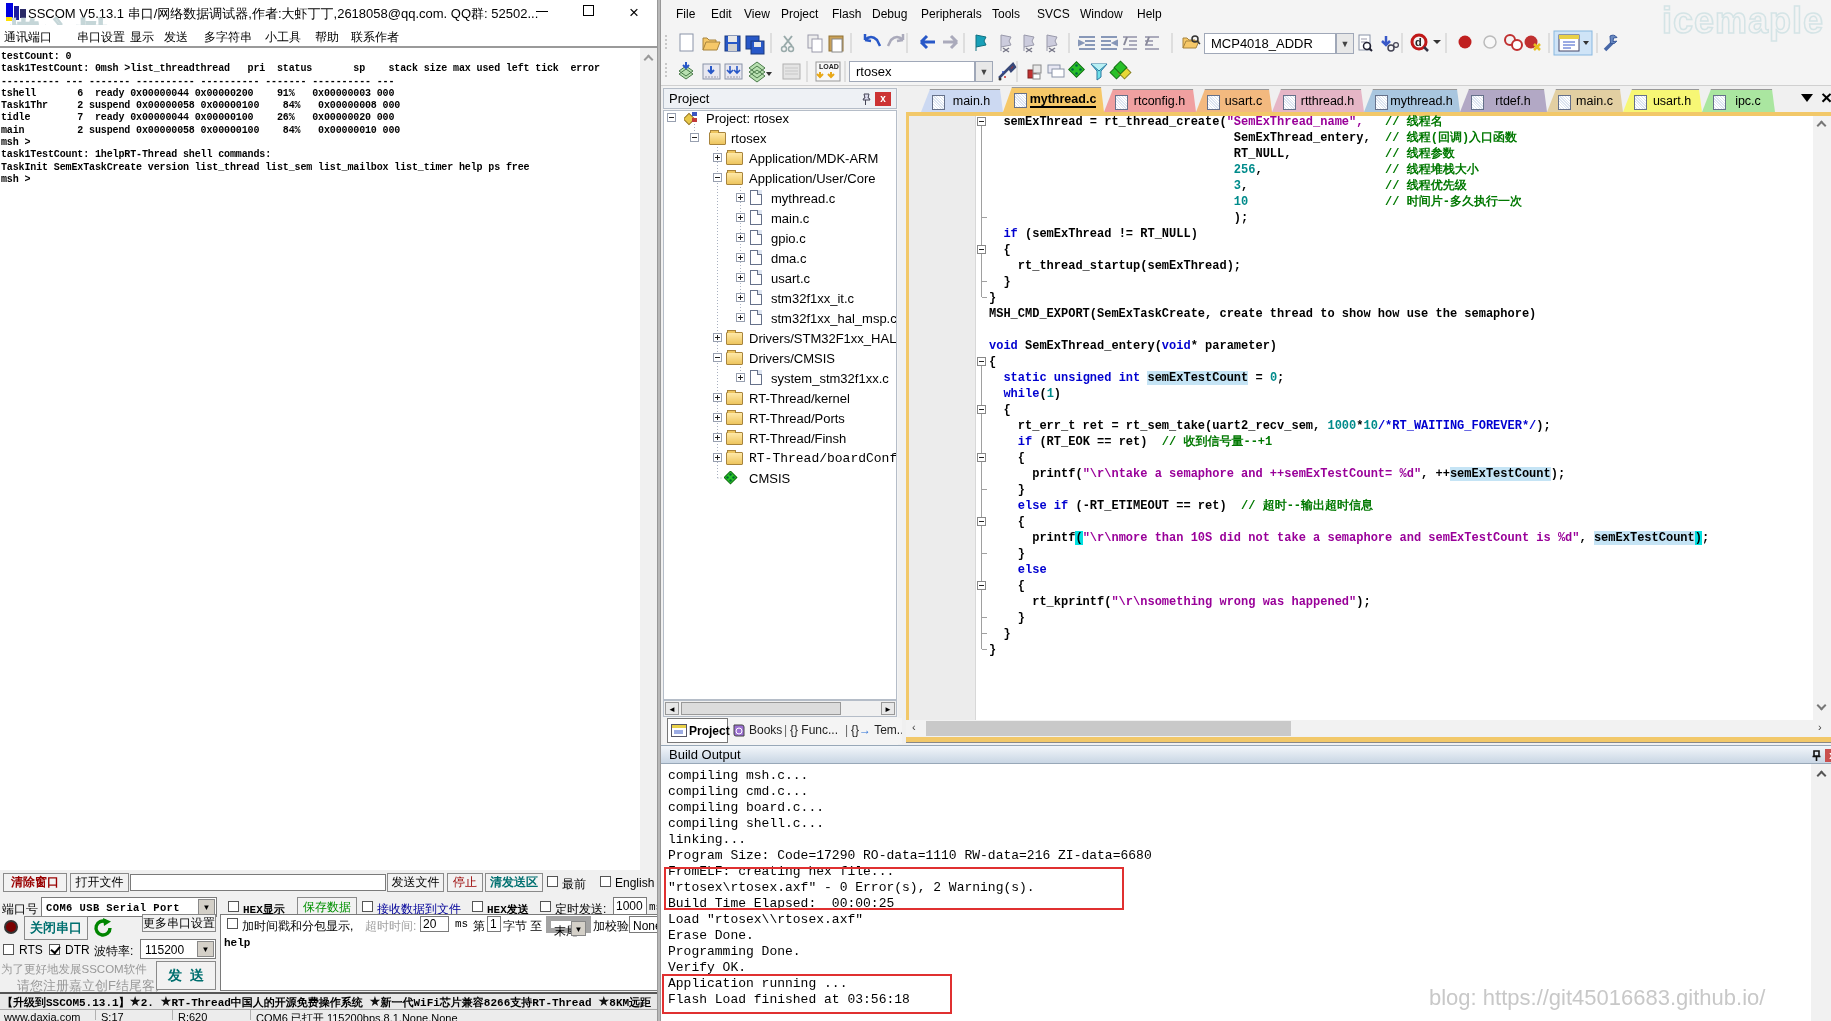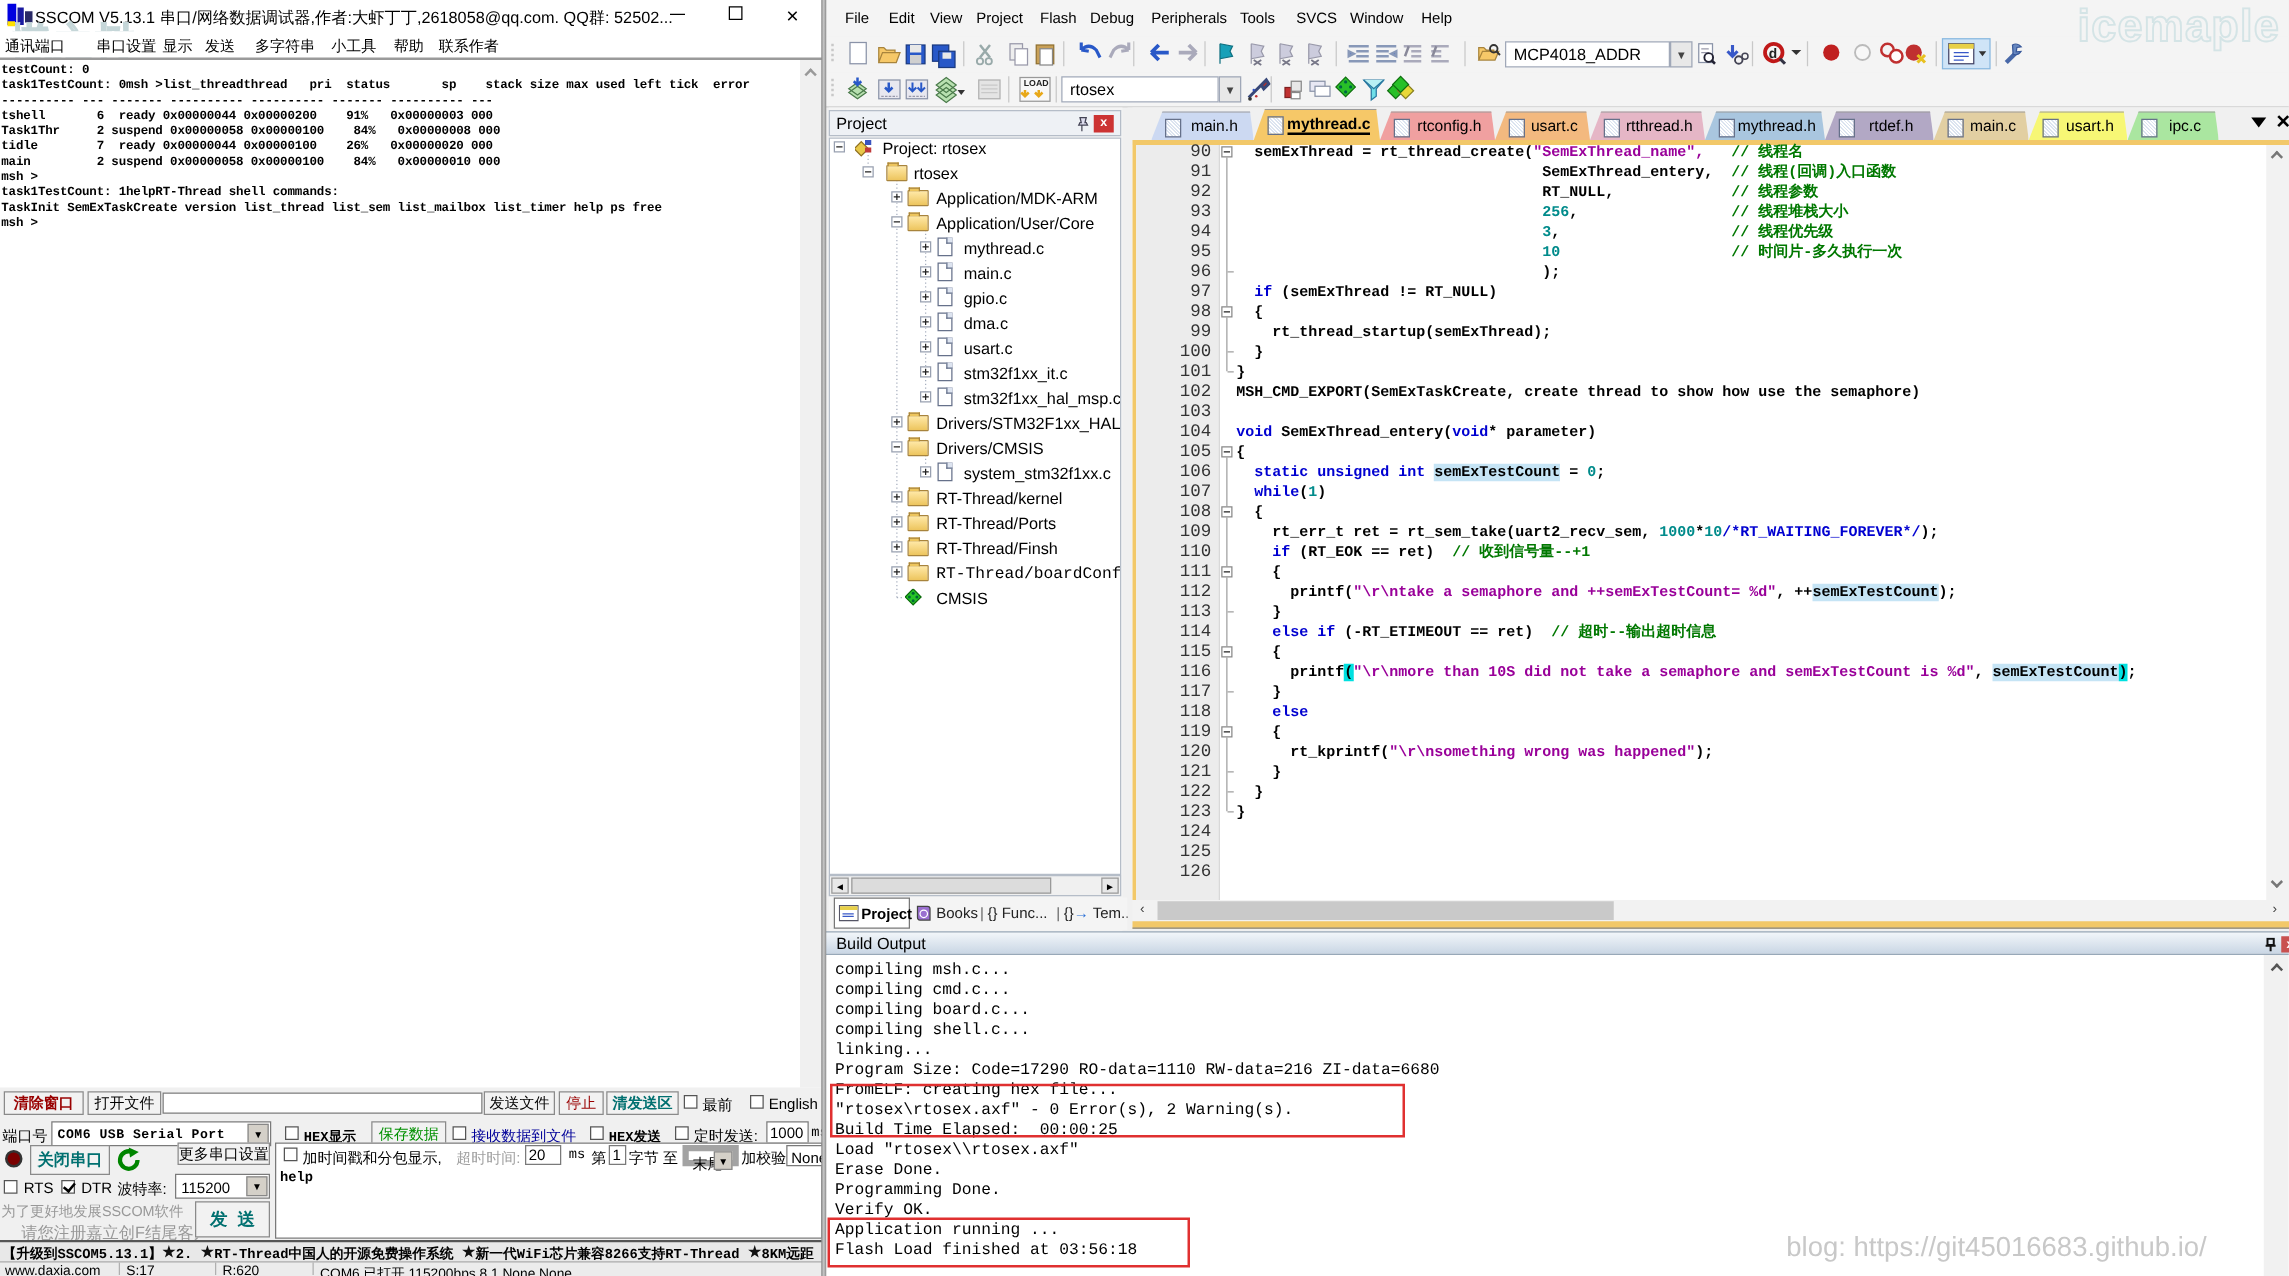--- a/index.html
+++ b/index.html
@@ -523,57 +523,20 @@
           <span>ipc.c</span>
         </div>
       <div class="abs" style="left:895px;top:8px;width:0;height:0;border:6px solid transparent;border-top:8px solid #000;"></div>
       <div class="abs" style="left:915px;top:1px;font-size:19px;font-weight:bold;">×</div>
     </div>
     <div class="abs" style="left:0;top:26px;width:926px;height:4px;background:#f2c869;"></div>
 
     <div class="abs" style="left:0;top:30px;width:926px;height:604px;background:#fff;">
       <div class="abs" style="left:0;top:0;width:3px;height:604px;background:#f2c869;"></div>
       <div class="abs" style="left:3px;top:0;width:67px;height:604px;background:#ececec;border-right:1px solid #d8d8d8;"></div>
-      <pre class="mono abs" style="left:4px;top:-2px;width:59px;font-size:14px;line-height:16px;text-align:right;color:#333;"> 90
- 91
- 92
- 93
- 94
- 95
- 96
- 97
- 98
- 99
-100
-101
-102
-103
-104
-105
-106
-107
-108
-109
-110
-111
-112
-113
-114
-115
-116
-117
-118
-119
-120
-121
-122
-123
-124
-125
-126</pre>
 
       <div class="abs" style="left:75px;top:5px;width:1px;height:176px;background:#a0a0a0;"></div>
       <div class="abs" style="left:75px;top:245px;width:1px;height:288px;background:#a0a0a0;"></div>
       <div class="fbox" style="top:1px;"></div>
       <div class="fbox" style="top:129px;"></div>
       <div class="fbox" style="top:241px;"></div>
       <div class="fbox" style="top:289px;"></div>
       <div class="fbox" style="top:337px;"></div>
       <div class="fbox" style="top:401px;"></div>
       <div class="fbox" style="top:465px;"></div>

